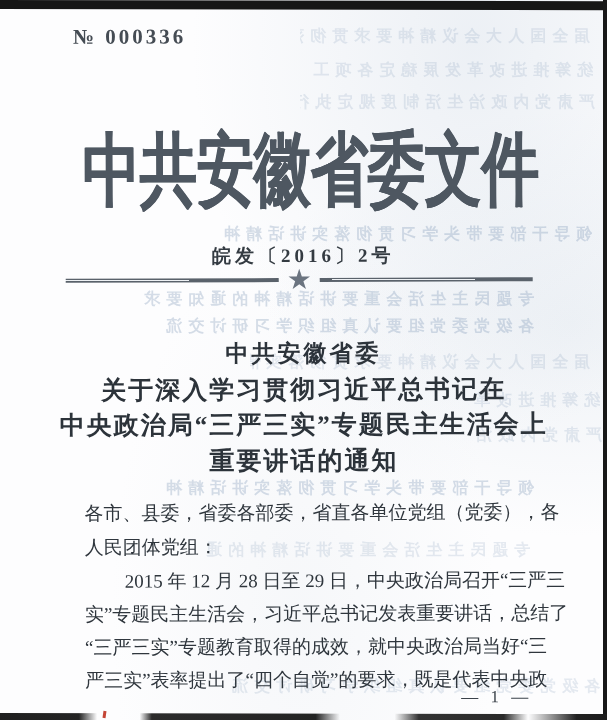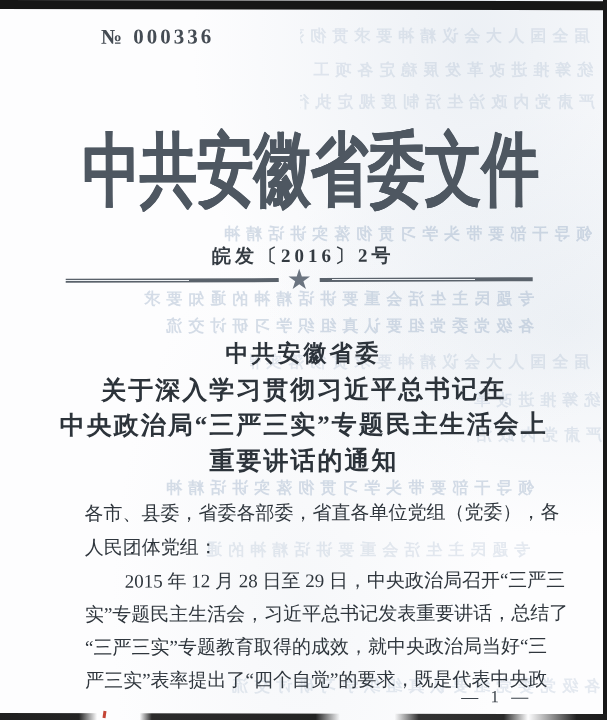--- a/index.html
+++ b/index.html
@@ -50,21 +50,21 @@
   .g8{top:425px;left:472px;width:130px;}
   .g9{top:478px;left:66px;width:468px;}
   .g10{top:540px;left:200px;width:330px;}
   .g11{top:676px;left:230px;width:370px;}
 
   
   .content{position:absolute;inset:0;transform:rotate(-0.2deg);}
 
   .serial{
     position:absolute;top:24px;left:74px;
-    font-size:21px;letter-spacing:3px;color:#454c54;font-weight:bold;margin-left:28px;
+    font-size:21px;letter-spacing:3px;color:#454c54;font-weight:bold;
   }
   .org-title{
     position:absolute;top:130px;left:0;right:0;
     text-align:center;
     font-size:57px;line-height:1;font-weight:900;
     letter-spacing:0px;color:#4e5761;
     transform:scaleY(1.4) translateX(8px);transform-origin:top center;
     text-shadow:0.6px 0 0 #4e5761, -0.4px 0 0 #4e5761;
     white-space:nowrap;
   }

